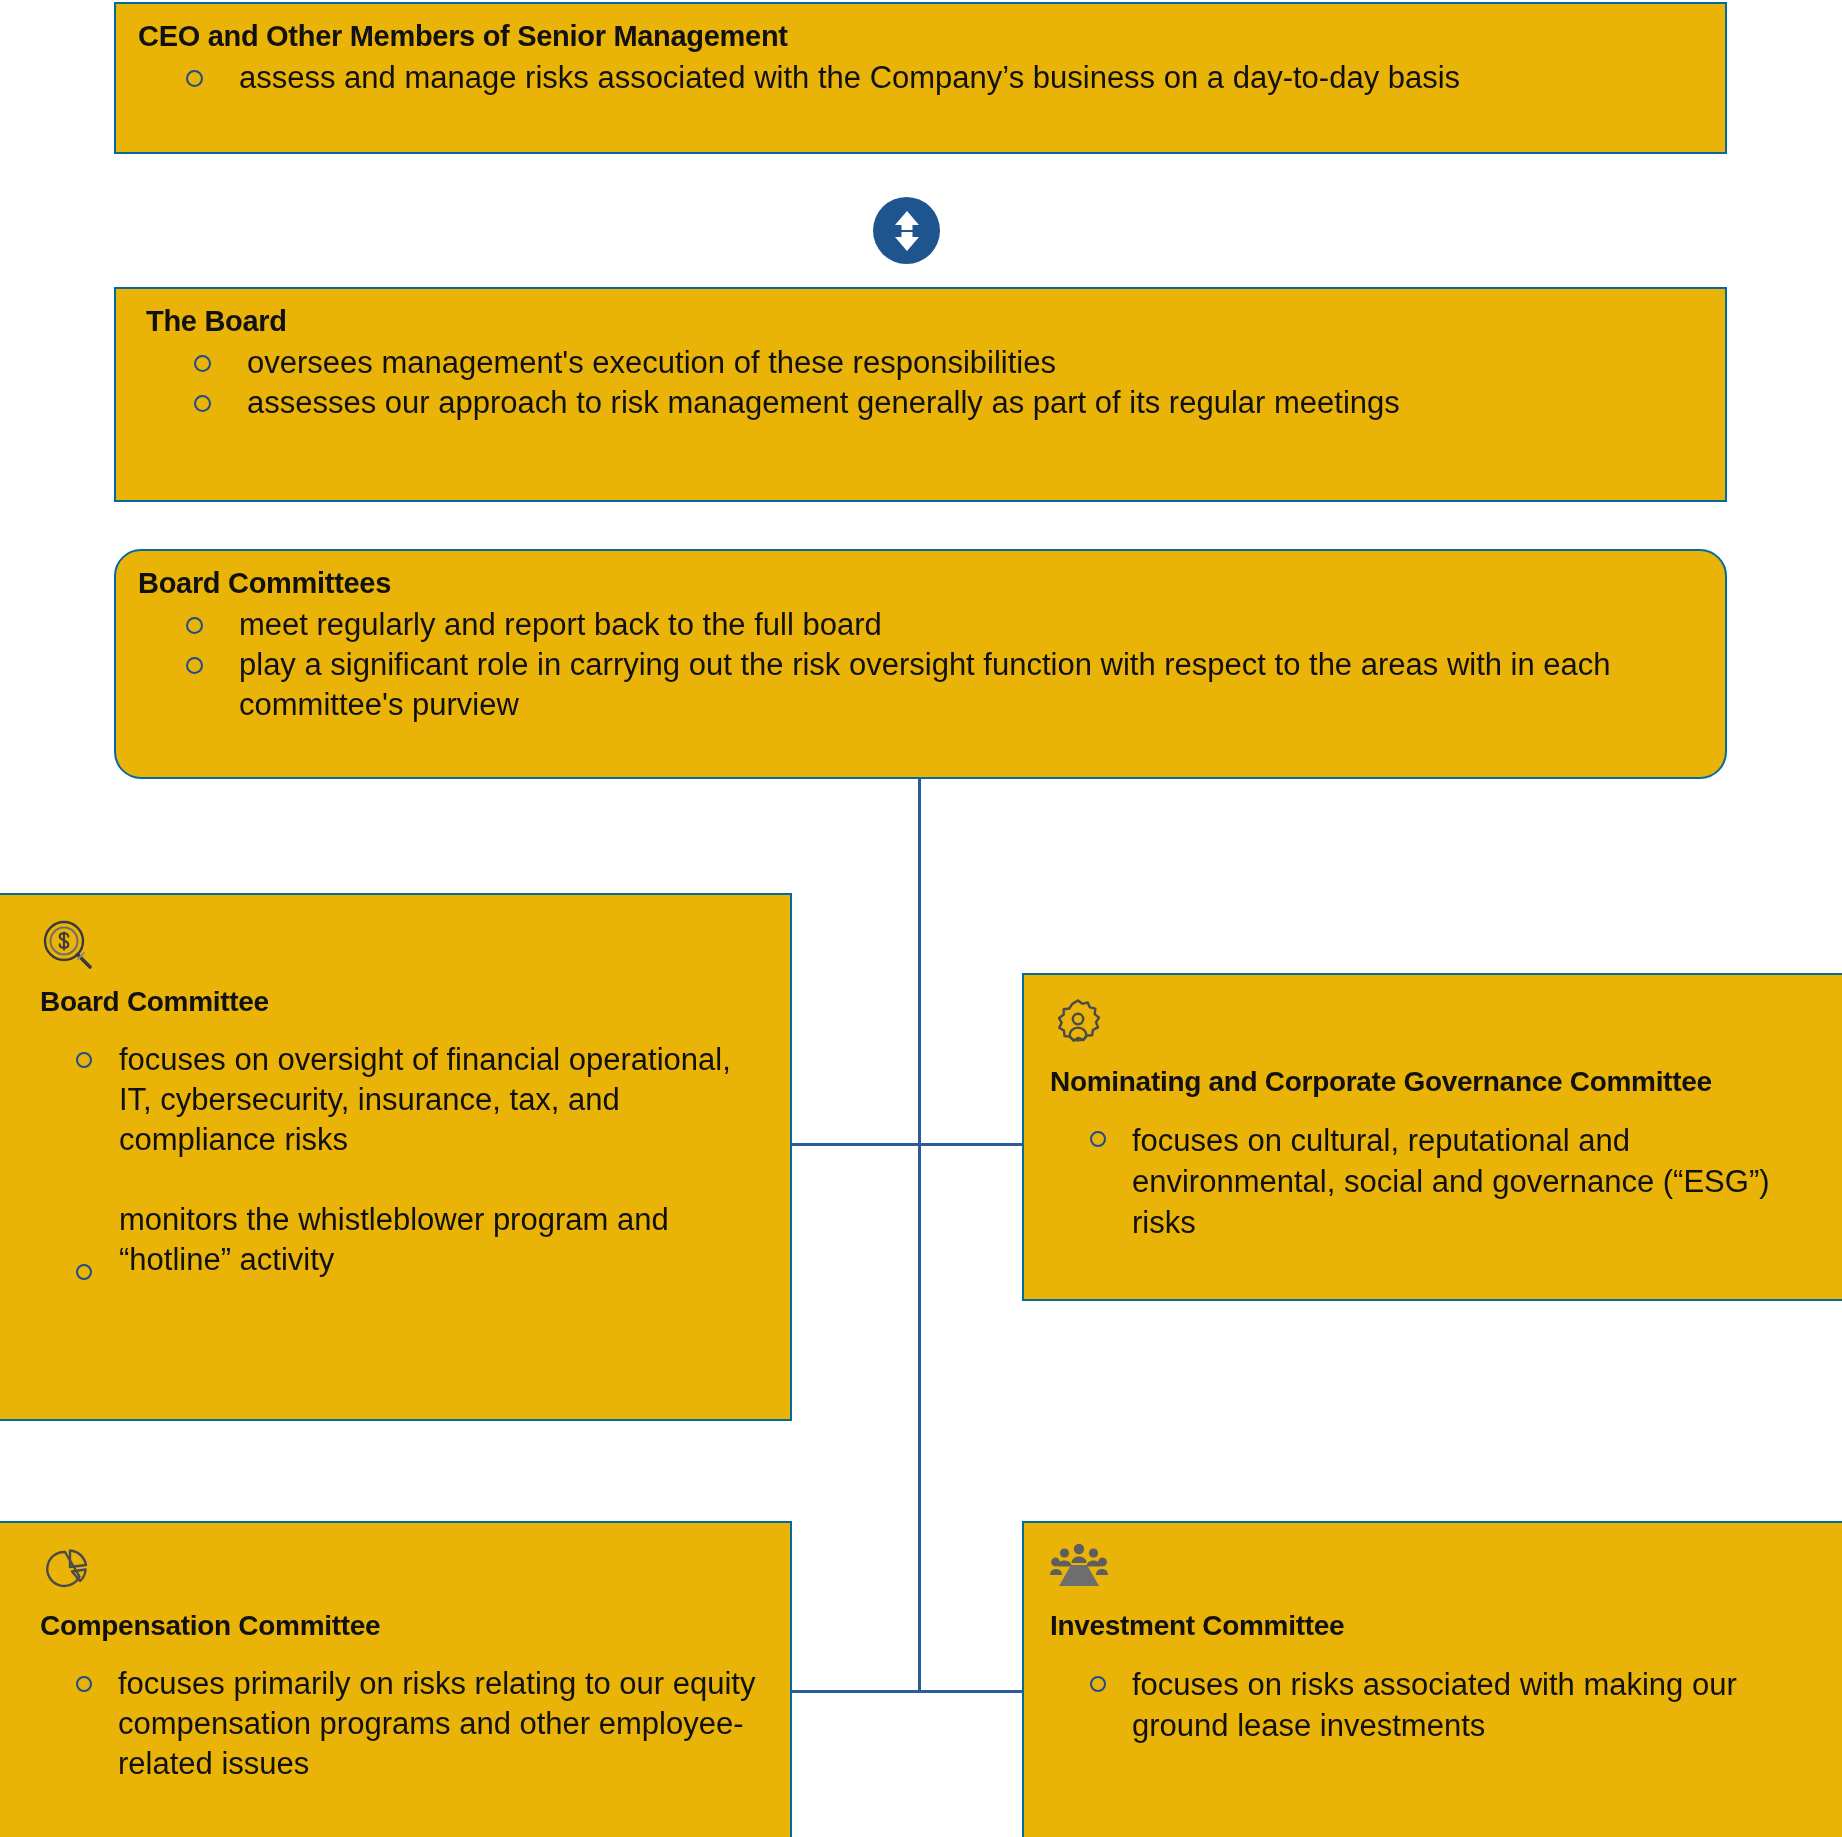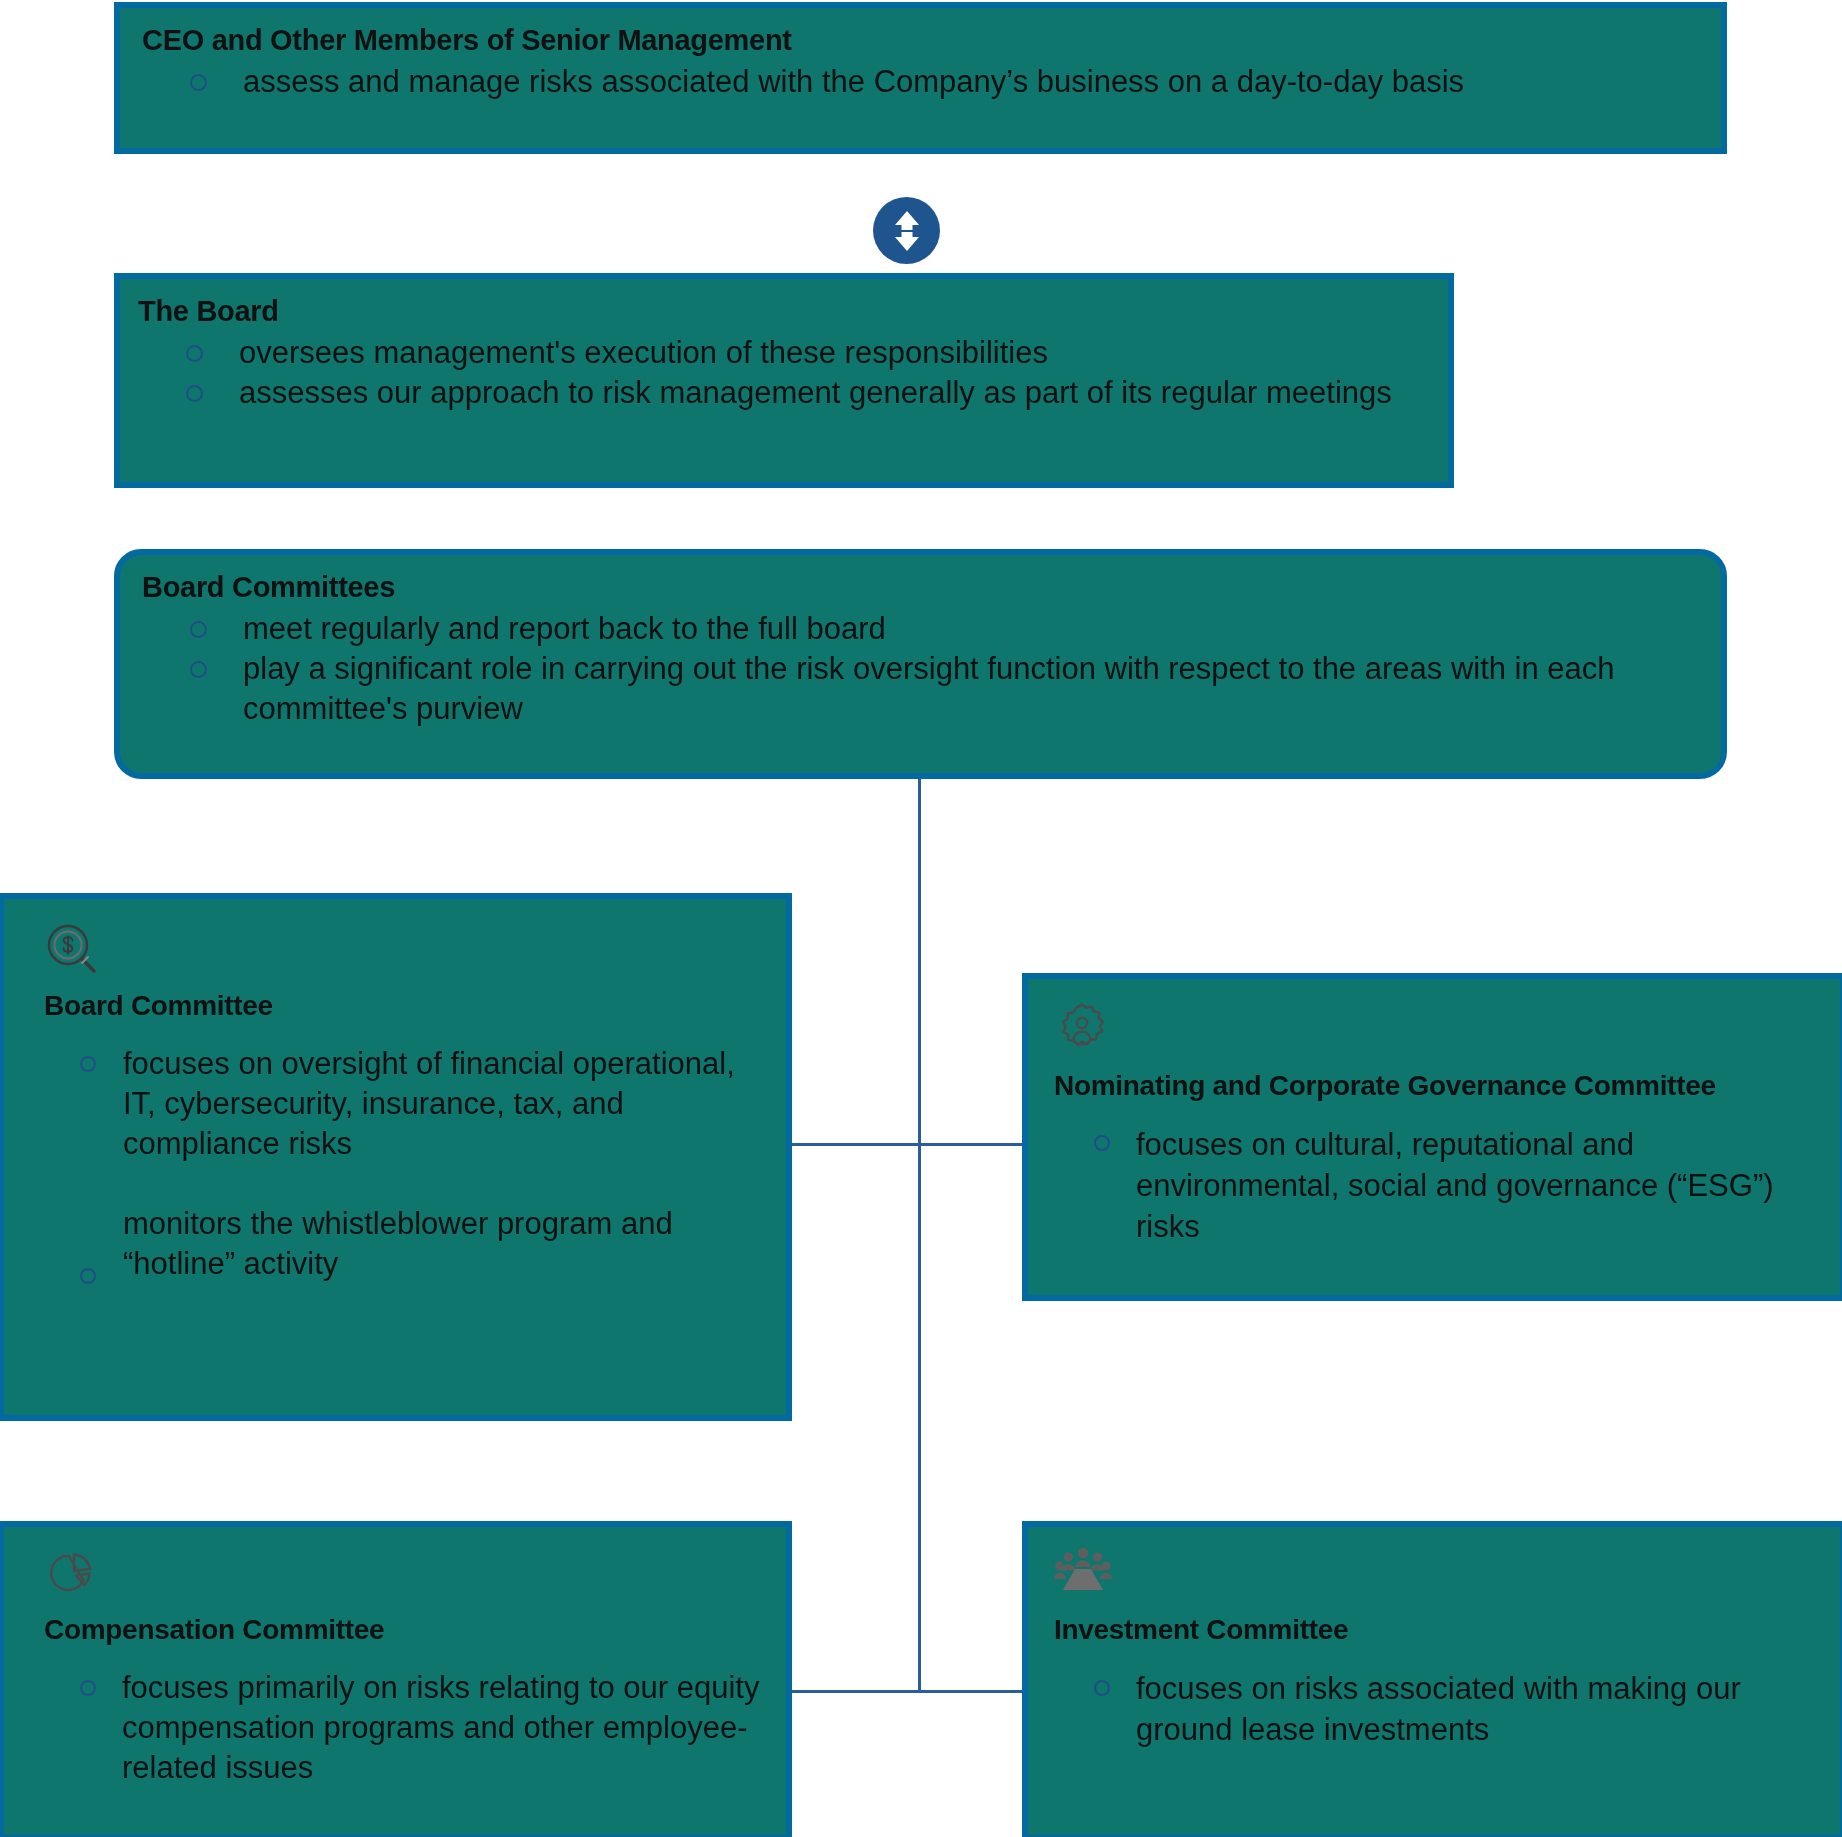--- a/index.html
+++ b/index.html
@@ -16,22 +16,22 @@
     width: 1842px;
     height: 1837px;
     overflow: hidden;
     background: #ffffff;
   }
 
   
   .box {
     position: absolute;
     box-sizing: border-box;
-    border: 6px solid #0369a1;
-    background: #0f766e;
+    border: 2px solid #0369a1;
+    background: #eab308;
     z-index: 5;
   }
   .box-title {
     font-weight: bold;
     color: #111111;
     letter-spacing: -0.3px;
   }
   .bullets {
     list-style: none;
     margin: 0;
@@ -50,21 +50,21 @@
     background: transparent;
   }
   .bullet-text {
     flex: 1 1 auto;
     color: #111111;
   }
 
   
   .top-box { left: 114px; }
   #box-ceo   { top: 2px;   width: 1613px; height: 152px; padding: 14px 20px 10px 22px; }
-  #box-board { top: 273px; width: 1340px; height: 215px; padding: 14px 20px 10px 18px; }
+  #box-board { top: 287px; width: 1613px; height: 215px; padding: 14px 20px 10px 30px; }
   #box-cmte  { top: 549px; width: 1613px; height: 230px; padding: 14px 20px 10px 22px; border-radius: 27px; }
 
   .top-box .box-title { font-size: 29px; line-height: 36px; margin-bottom: 4px; }
   .top-box .bullet { margin-top: 0; }
   .top-box .bullet-marker { width: 13px; height: 13px; margin: 12px 36px 0 48px; }
   .top-box .bullet-text { font-size: 31px; line-height: 40px; }
 
   
   #arrow-badge {
     position: absolute;

